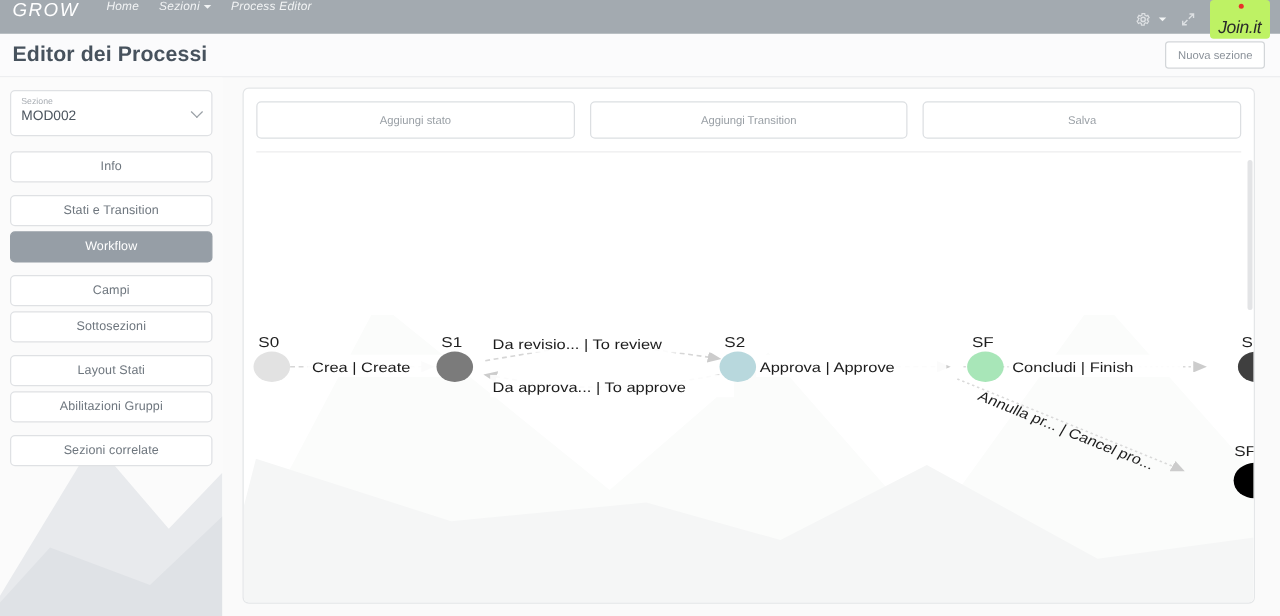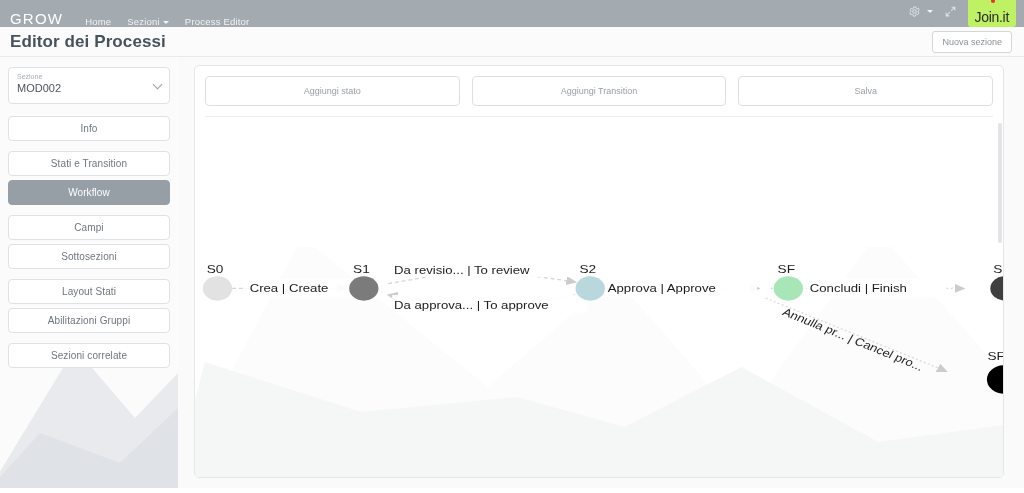--- a/index.html
+++ b/index.html
@@ -8,23 +8,24 @@
     font-family: "Liberation Sans", sans-serif;
     background: #ffffff;
     overflow: hidden;
   }
 
   
   .topnav {
     height: 27px;
     background: #a3aab0;
     display: flex;
-    align-items: flex-end;
+    align-items: flex-start;
     padding: 0 8px 0 10px;
     position: relative;
+    font-style: italic;
   }
   .brand {
     color: #ffffff;
     font-size: 15px;
     letter-spacing: 1.2px;
     font-weight: 400;
     margin-right: 22px;
   }
   .navlinks { display: flex; align-items: center; gap: 16px; }
   .navlink {
@@ -63,21 +64,21 @@
   .joinit-logo .dot-red {
     position: absolute;
     width: 4px; height: 4px;
     border-radius: 50%;
     background: #e8312a;
     top: 3px; left: 23px;
   }
 
   
   .titlebar {
-    height: 30px;
+    height: 35px;
     background: #fbfbfc;
     display: flex;
     align-items: center;
     padding: 0 12px 0 10px;
     border-bottom: 1px solid #e9eaec;
   }
   .page-title {
     font-size: 17px;
     font-weight: bold;
     color: #47525d;

